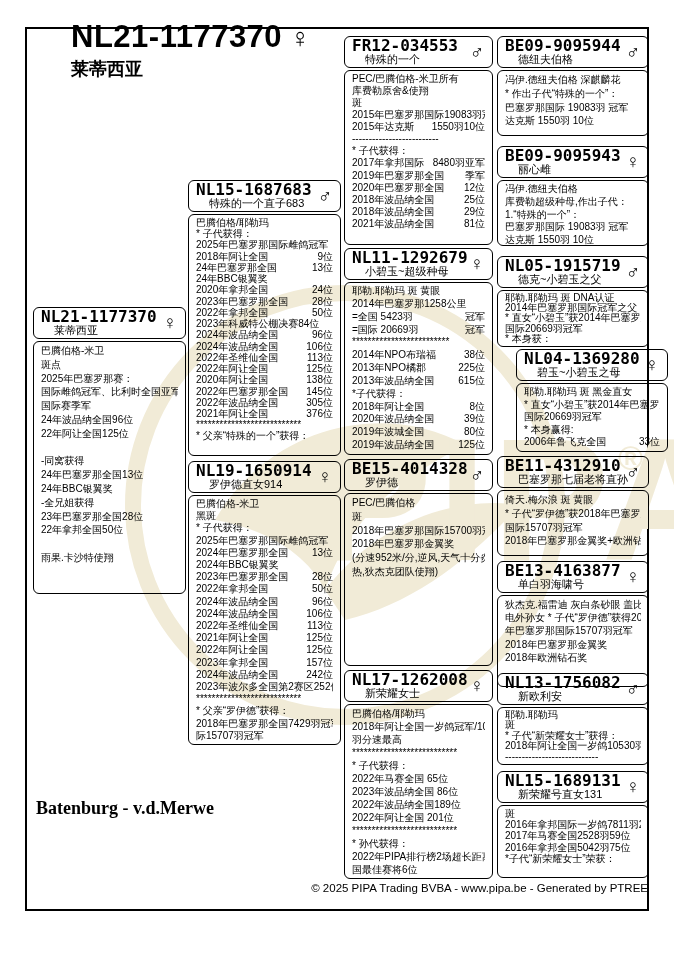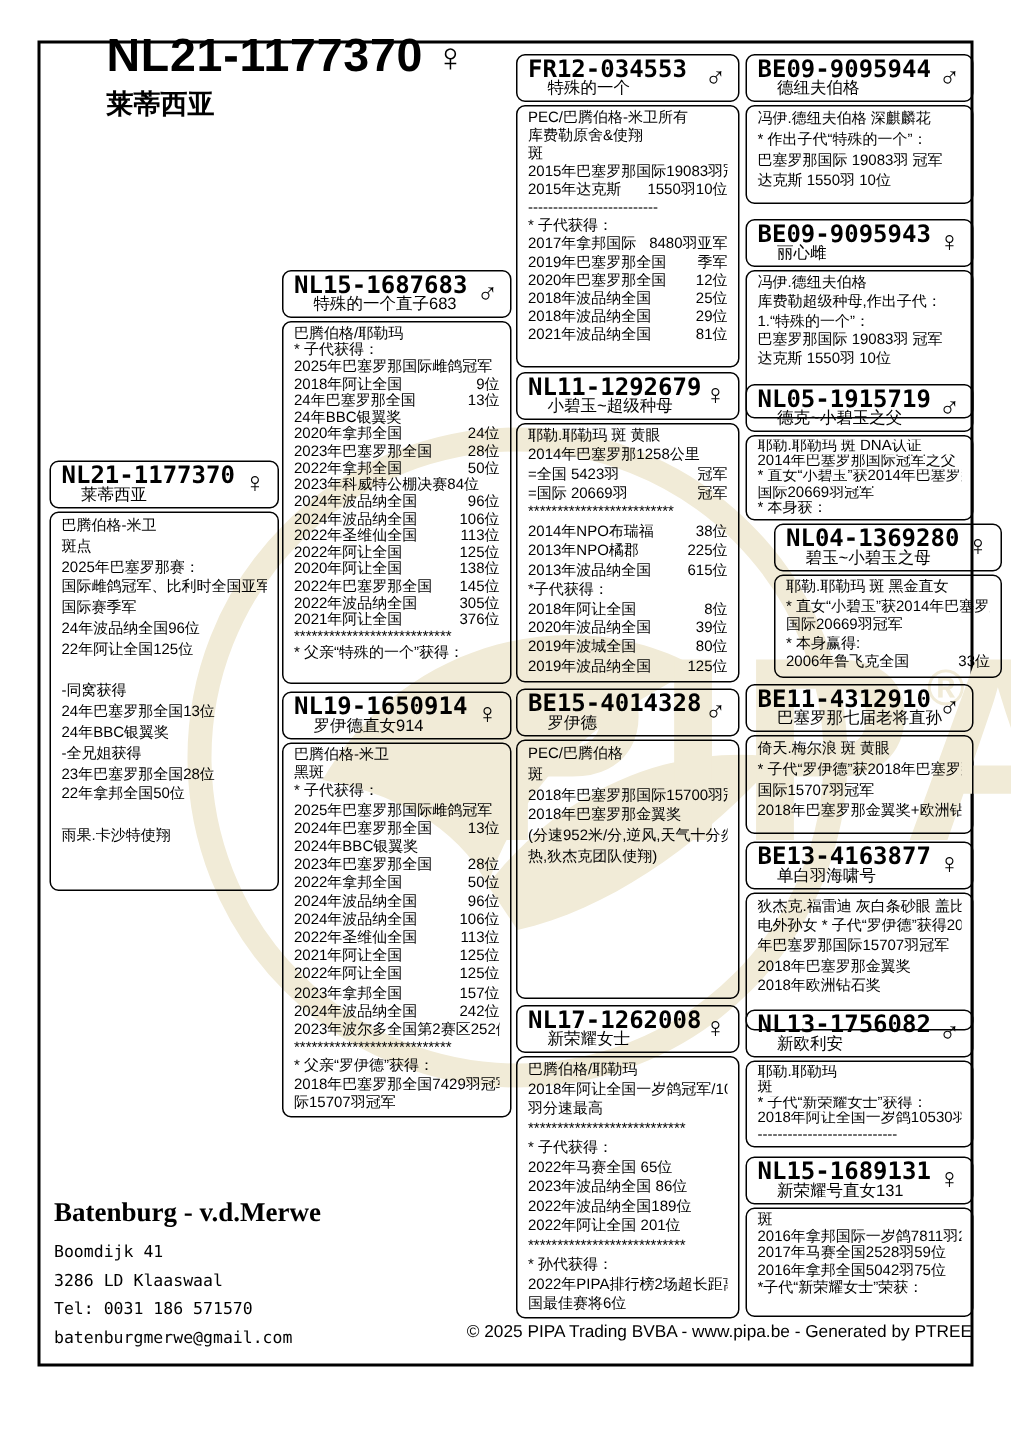--- a/index.html
+++ b/index.html
@@ -342,21 +342,21 @@
         <div class="pbox-name">德纽夫伯格</div>
         <span class="pbox-sex">♂</span>
       </div>
       <div class="pbox-body" style="line-height: 13.8px;">
         <div class="bline">冯伊.德纽夫伯格  深麒麟花</div>
         <div class="bline">* 作出子代“特殊的一个”：</div>
         <div class="bline">巴塞罗那国际 19083羽  冠军</div>
         <div class="bline">达克斯       1550羽  10位</div>
       </div>
     </div>
-    <div class="pbox" style="left: 497px; top: 146px; width: 152px; height: 133px;">
+    <div class="pbox" style="left: 497px; top: 146px; width: 152px; height: 100px;">
       <div class="pbox-header">
         <div class="pbox-ring">BE09-9095943</div>
         <div class="pbox-name">丽心雌</div>
         <span class="pbox-sex">♀</span>
       </div>
       <div class="pbox-body" style="line-height: 12.8px;">
         <div class="bline">冯伊.德纽夫伯格</div>
         <div class="bline">库费勒超级种母,作出子代：</div>
         <div class="bline">1.“特殊的一个”：</div>
         <div class="bline">巴塞罗那国际 19083羽  冠军</div>
@@ -447,21 +447,15 @@
         <div class="bline">2017年马赛全国2528羽59位</div>
         <div class="bline">2016年拿邦全国5042羽75位</div>
         <div class="bline">*子代“新荣耀女士”荣获：</div>
         <div class="bline">&nbsp;</div>
       </div>
     </div>
   </div>
 
 <div class="footer">
   <div class="loft">Batenburg - v.d.Merwe</div>
-  <div class="addr">
-      <div>Boomdijk 41</div>
-      <div>3286 LD Klaaswaal</div>
-      <div>Tel: 0031 186 571570</div>
-      <div>batenburgmerwe@gmail.com</div>
-    </div>
 </div>
 
 <div class="copyright">© 2025 PIPA Trading BVBA - www.pipa.be - Generated by PTREE</div>
 
 </body></html>

